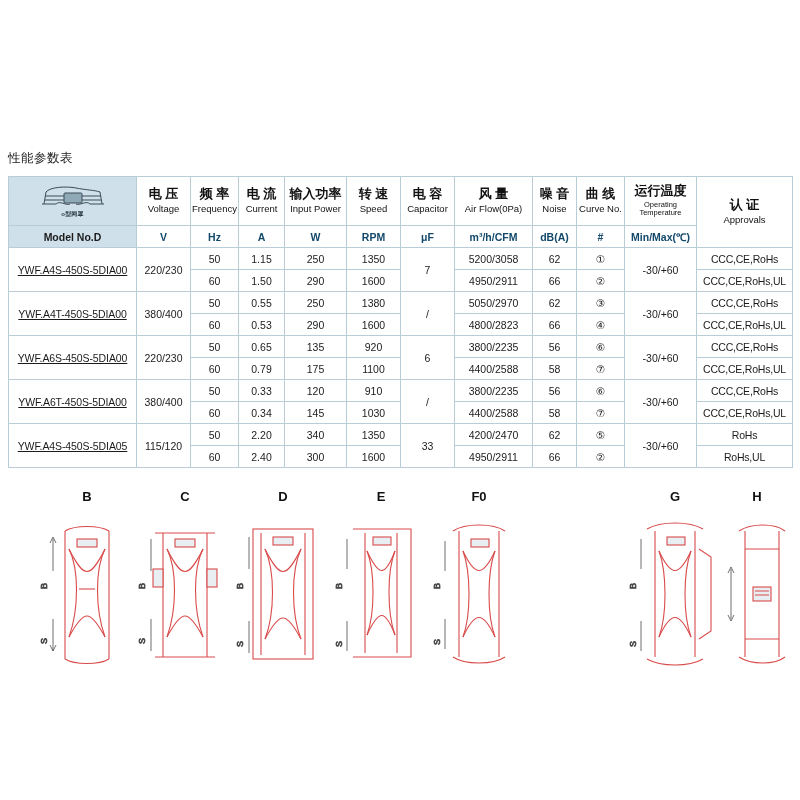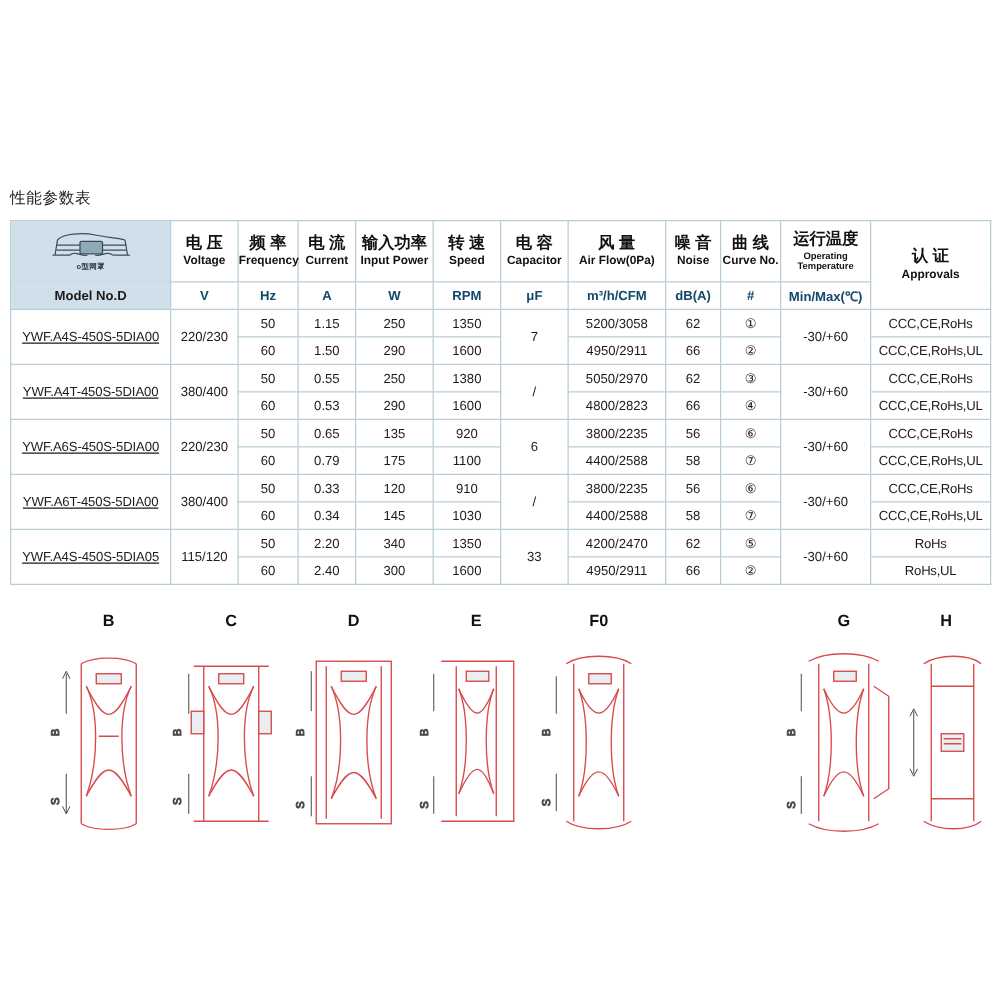--- a/index.html
+++ b/index.html
@@ -54,21 +54,21 @@
   .hdr-top .cn {
     display: block;
     font-size: 13px;
     font-weight: bold;
     color: #111;
     margin-bottom: 2px;
   }
   .hdr-top .en {
     display: block;
     font-size: 9.5px;
-    font-weight: bold;
+    font-weight: normal;
     color: #111;
   }
   .hdr-top .en.small {
     font-size: 7.5px;
     line-height: 1.1;
   }
   .hdr-sub td {
     background: #cfe0ea;
     font-weight: bold;
     height: 21px;

